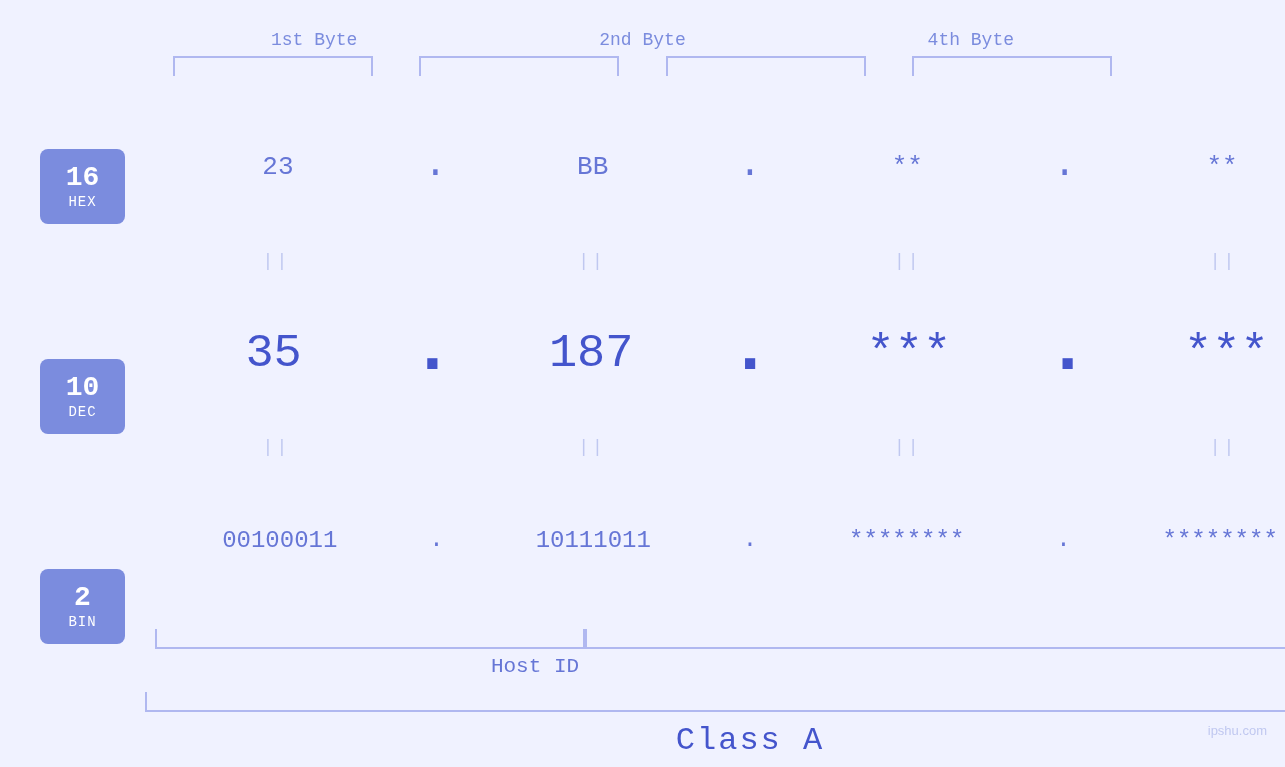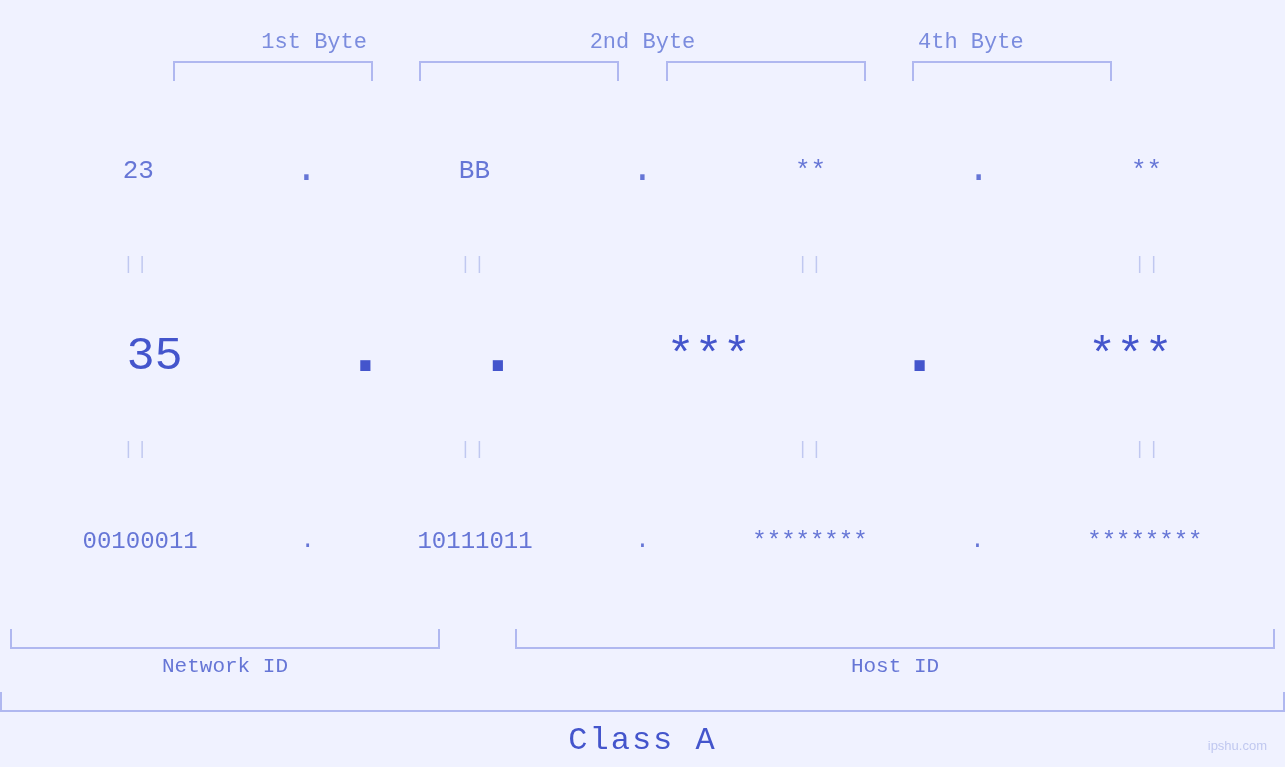--- a/index.html
+++ b/index.html
@@ -26,21 +26,21 @@
     .byte-headers {
       display: flex;
       width: 100%;
       padding: 0 150px;
       padding-top: 30px;
       justify-content: space-around;
     }
 
     .byte-header {
       color: #7b8cde;
-      font-size: 22px;
+      font-size: 18px;
       font-family: 'Courier New', Courier, monospace;
       text-align: center;
       width: 200px;
     }
 
     
     .brackets-row {
       display: flex;
       width: 100%;
       padding: 0 150px;
@@ -167,21 +167,21 @@
     .sep-cell {
       width: 200px;
       text-align: center;
       color: #b0b8f0;
       font-size: 22px;
       letter-spacing: 4px;
     }
 
     .watermark {
       position: absolute;
-      bottom: 14px;
+      bottom: 29px;
       right: 18px;
       color: #c0c8f0;
       font-size: 13px;
       font-family: Arial, sans-serif;
     }
 
     .separator-chars {
       color: #c0c8f0;
       font-size: 18px;
       letter-spacing: 3px;
@@ -200,20 +200,34 @@
 
   <div class="brackets-row">
     <div class="bracket"></div>
     <div class="bracket"></div>
     <div class="bracket"></div>
     <div class="bracket"></div>
   </div>
 
   <div class="main-grid">
 
+    <div class="labels-col">
+      <div class="base-badge">
+        <span class="base-number">16</span>
+        <span class="base-label">HEX</span>
+      </div>
+      <div class="base-badge">
+        <span class="base-number">10</span>
+        <span class="base-label">DEC</span>
+      </div>
+      <div class="base-badge">
+        <span class="base-number">2</span>
+        <span class="base-label">BIN</span>
+      </div>
+    </div>
 
     <div class="data-area">
 
       <div class="data-row hex-row">
         <div class="data-cell">23</div>
         <div class="hex-dot">.</div>
         <div class="data-cell">BB</div>
         <div class="hex-dot">.</div>
         <div class="data-cell">**</div>
         <div class="hex-dot">.</div>
@@ -226,20 +240,21 @@
         <div class="sep-cell"><span class="separator-chars">||</span></div>
         <div style="width:30px"></div>
         <div class="sep-cell"><span class="separator-chars">||</span></div>
         <div style="width:30px"></div>
         <div class="sep-cell"><span class="separator-chars">||</span></div>
       </div>
 
       <div class="data-row dec-row">
         <div class="data-cell">35</div>
         <div class="dot">.</div>
+        <div class="data-cell">187</div>
         <div class="dot">.</div>
         <div class="data-cell">***</div>
         <div class="dot">.</div>
         <div class="data-cell">***</div>
       </div>
 
       <div class="separator-row">
         <div class="sep-cell"><span class="separator-chars">||</span></div>
         <div style="width:30px"></div>
         <div class="sep-cell"><span class="separator-chars">||</span></div>
@@ -262,21 +277,20 @@
       <div style="padding: 8px 0; width: 100%; display: flex; flex-direction: column;">
 
         <div style="display: flex; width: 100%; justify-content: space-between; align-items: flex-end; padding: 0 10px;">
 
           <div style="width: 430px; height: 20px; border-bottom: 2px solid #b0b8f0; border-left: 2px solid #b0b8f0; border-right: 2px solid #b0b8f0;"></div>
 
           <div style="width: 760px; height: 20px; border-bottom: 2px solid #b0b8f0; border-left: 2px solid #b0b8f0; border-right: 2px solid #b0b8f0;"></div>
         </div>
 
         <div style="display: flex; width: 100%; justify-content: space-between; align-items: center; padding: 6px 10px 0 10px;">
-          <div style="width: 430px; text-align: center; color: #6676d6; font-size: 21px; font-family: 'Courier New', Courier, monospace;">Network ID</div>
           <div style="width: 760px; text-align: center; color: #6676d6; font-size: 21px; font-family: 'Courier New', Courier, monospace;">Host ID</div>
         </div>
 
         <div style="width: 100%; height: 20px; border-bottom: 2px solid #b0b8f0; border-left: 2px solid #b0b8f0; border-right: 2px solid #b0b8f0; margin-top: 14px;"></div>
 
         <div style="width: 100%; text-align: center; margin-top: 10px;">
           <span style="color: #4455cc; font-size: 32px; font-family: 'Courier New', Courier, monospace; letter-spacing: 2px; text-align: right;">Class A</span>
         </div>
       </div>
 

